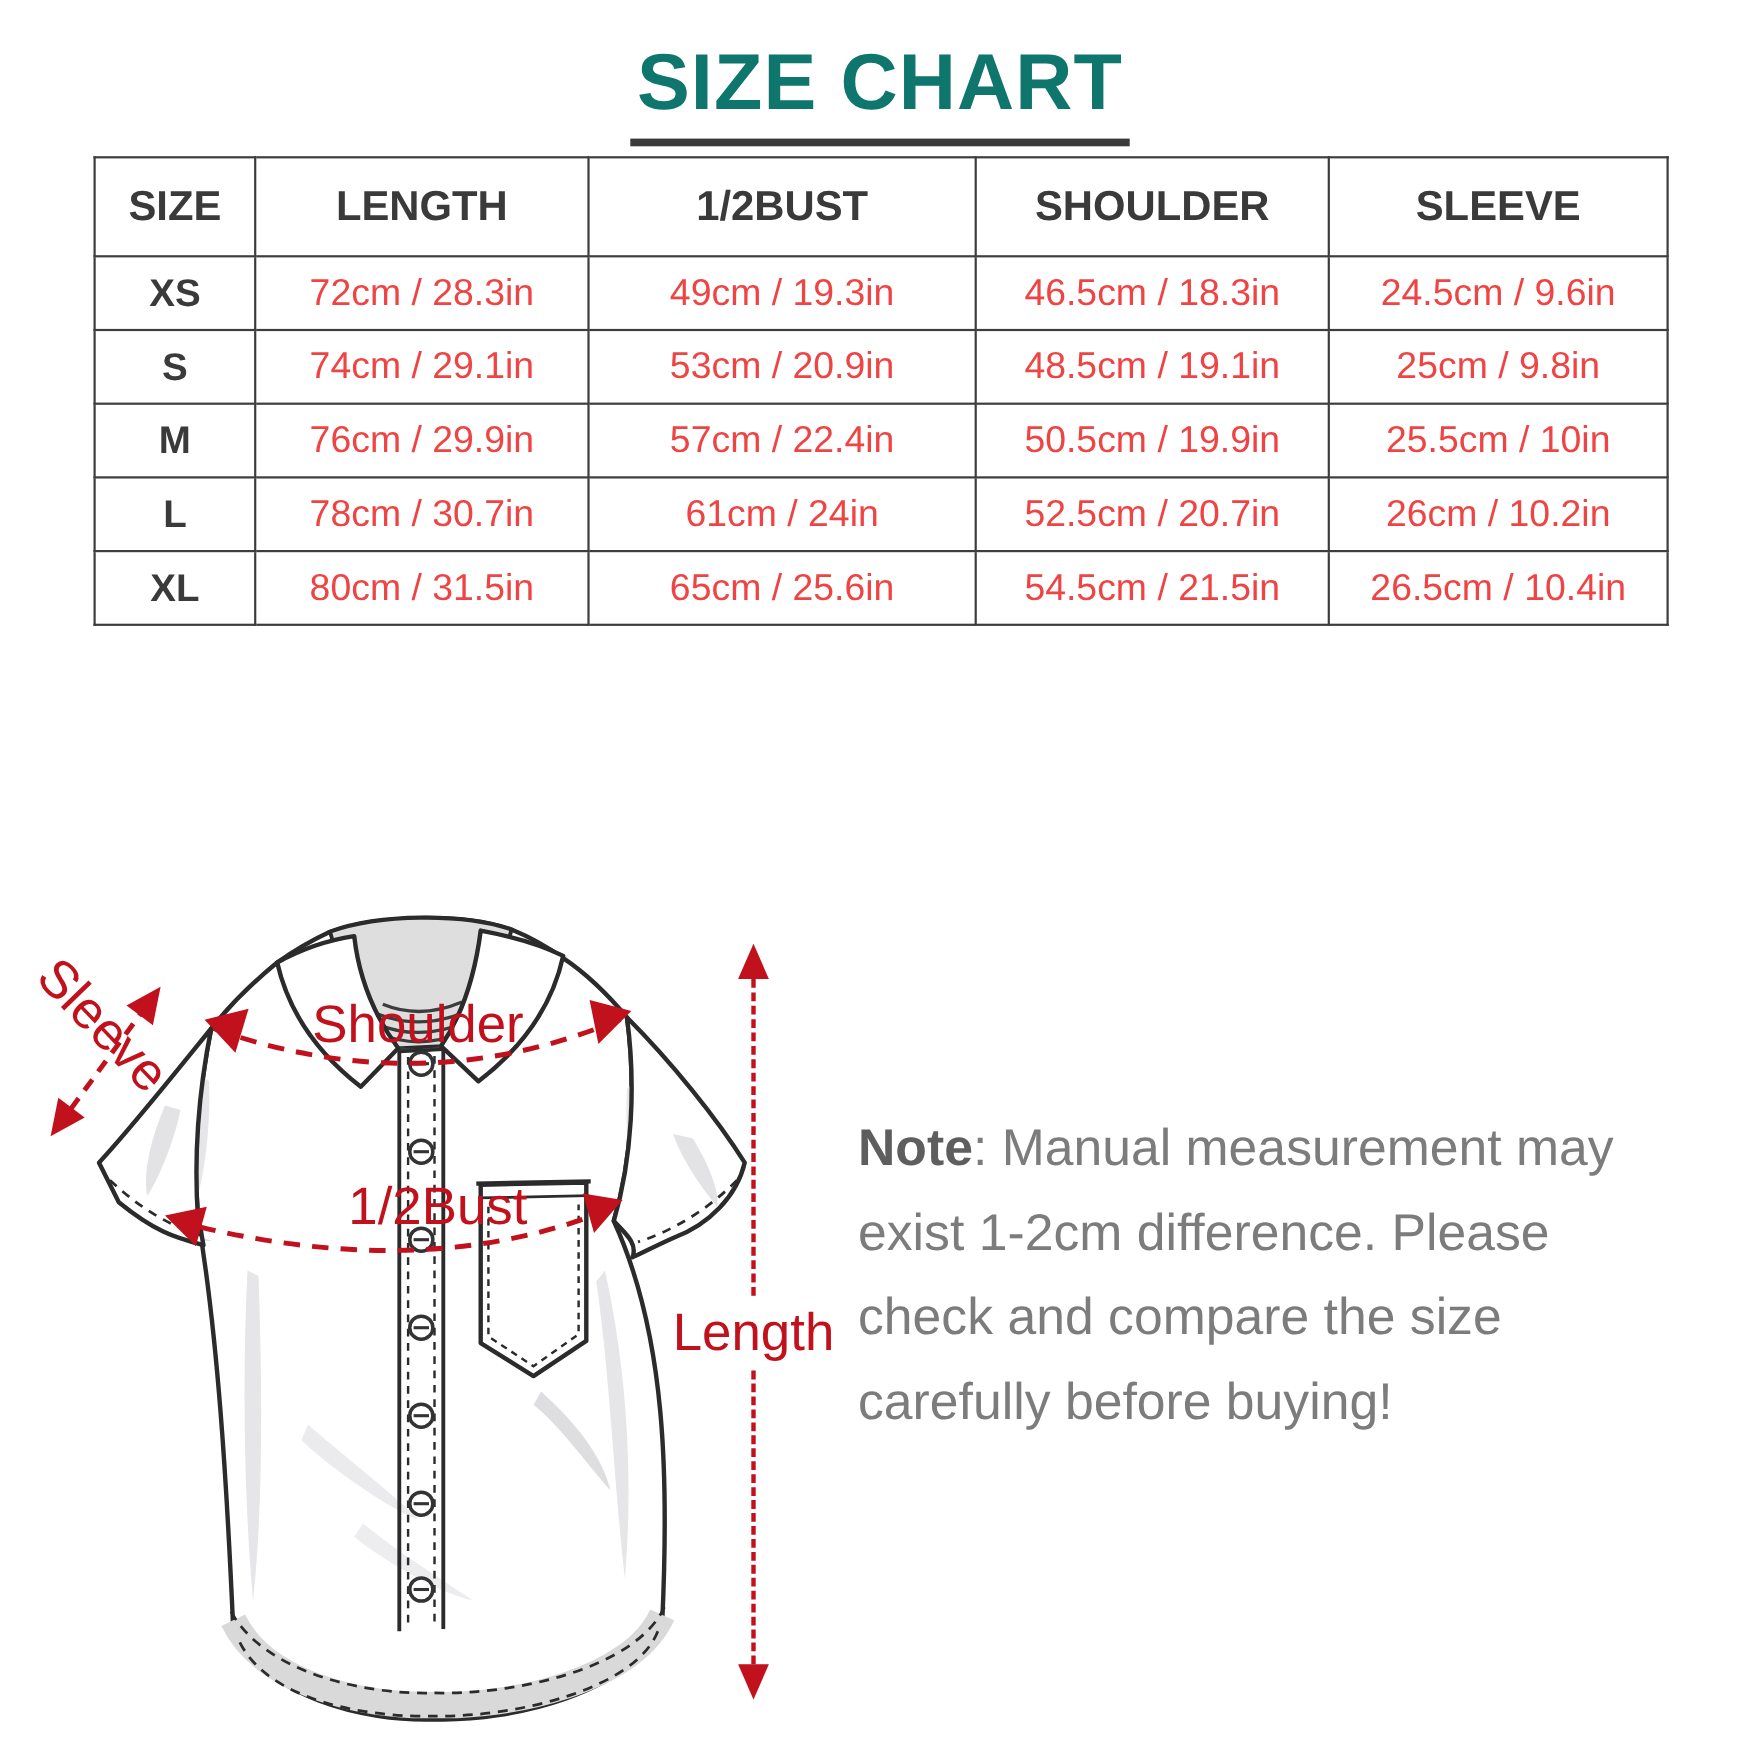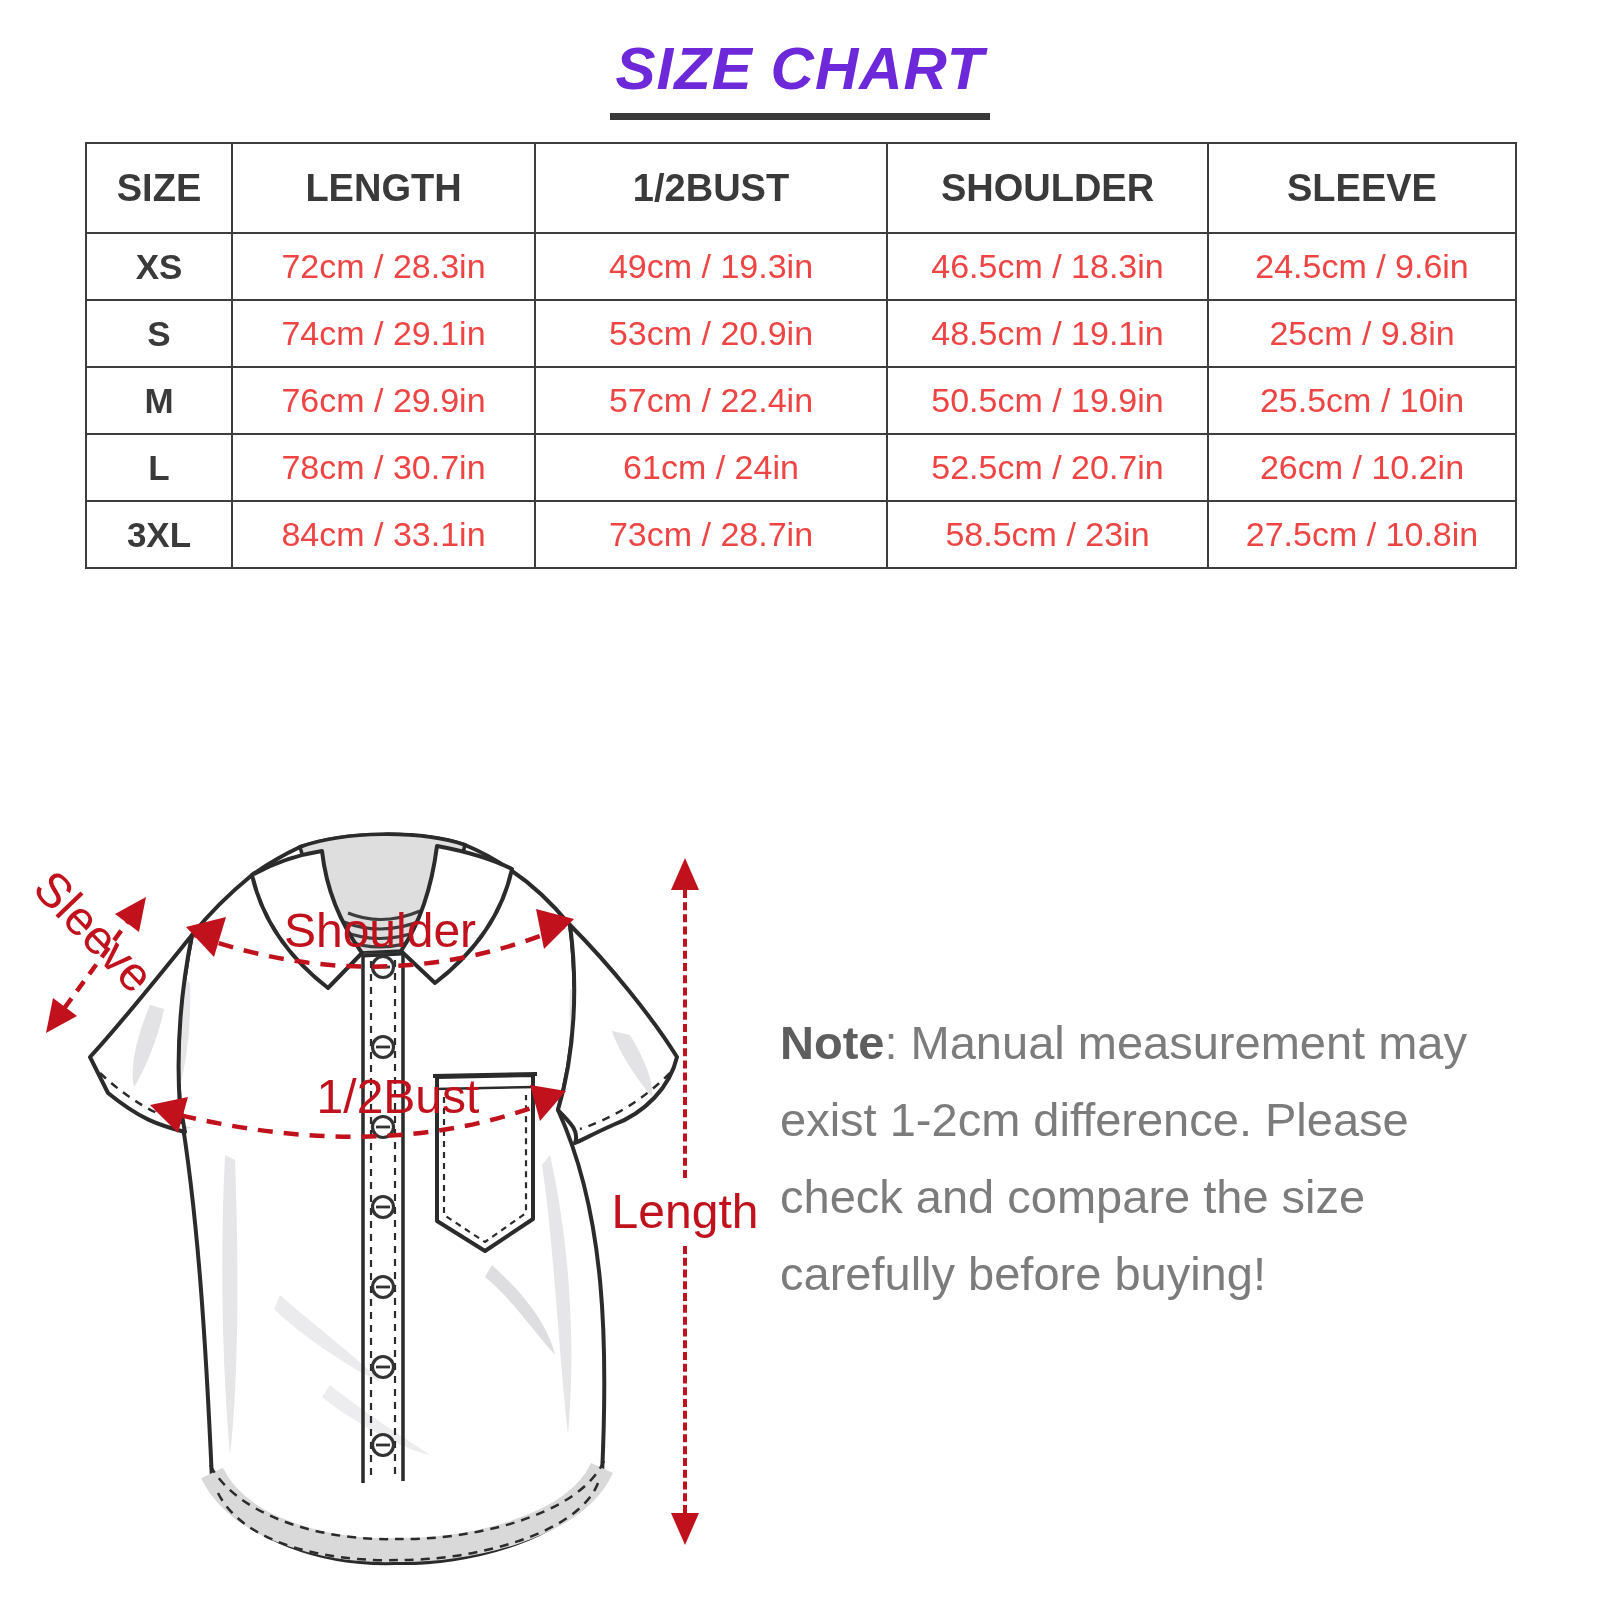--- a/index.html
+++ b/index.html
@@ -1,22 +1,22 @@
 <!DOCTYPE html>
 <html><head>
 <meta charset="utf-8">
 <style>
   html,body{margin:0;padding:0;}
   body{font-family:"Liberation Sans",sans-serif;background:#fff;}
   .page{position:relative;width:1600px;height:1600px;background:#ffffff;overflow:hidden;}
 
   
   .title-wrap{position:absolute;top:34px;left:0;right:0;text-align:center;}
-  .title-text{display:inline-block;font-size:60px;font-weight:bold;color:#6d28d9;
-    letter-spacing:1px;border-bottom:7px solid #3a3a3a;padding:0 6px 10px 6px;font-style:italic;}
+  .title-text{display:inline-block;font-size:72px;font-weight:bold;color:#0f766e;
+    letter-spacing:1px;border-bottom:7px solid #3a3a3a;padding:0 6px 10px 6px;}
 
   
   table.size-table{position:absolute;left:85px;top:142px;width:1430px;
     border-collapse:collapse;table-layout:fixed;background:#fff;}
   .size-table th{font-size:38px;font-weight:bold;color:#3a3a3a;border:2px solid #3d3d3d;
     height:64px;text-align:center;padding:12px;}
   .size-table td{font-size:34px;color:#ef4444;border:2px solid #3d3d3d;height:65px;
     text-align:center;padding:0;white-space:nowrap;}
   .size-table td.size-cell{font-weight:bold;color:#3a3a3a;font-size:35px;}
 
@@ -91,25 +91,25 @@
         <td>25.5cm / 10in</td>
       </tr>
       <tr>
         <td class="size-cell">L</td>
         <td>78cm / 30.7in</td>
         <td>61cm / 24in</td>
         <td>52.5cm / 20.7in</td>
         <td>26cm / 10.2in</td>
       </tr>
       <tr>
-        <td class="size-cell">3XL</td>
-        <td>84cm / 33.1in</td>
-        <td>73cm / 28.7in</td>
-        <td>58.5cm / 23in</td>
-        <td>27.5cm / 10.8in</td>
+        <td class="size-cell">XL</td>
+        <td>80cm / 31.5in</td>
+        <td>65cm / 25.6in</td>
+        <td>54.5cm / 21.5in</td>
+        <td>26.5cm / 10.4in</td>
       </tr>
     </tbody>
   </table>
 
   <div class="diagram">
     <svg viewBox="0 0 720 790">
 
       <path d="M222,50 C200,68 178,90 162,110 C150,170 146,225 150,283 C168,390 176,520 182,655
            C210,718 300,740 365,738 C435,740 545,715 572,650 C578,520 576,390 528,285
            C545,228 548,160 540,100 C520,76 500,58 482,46 C468,36 452,27 435,20

